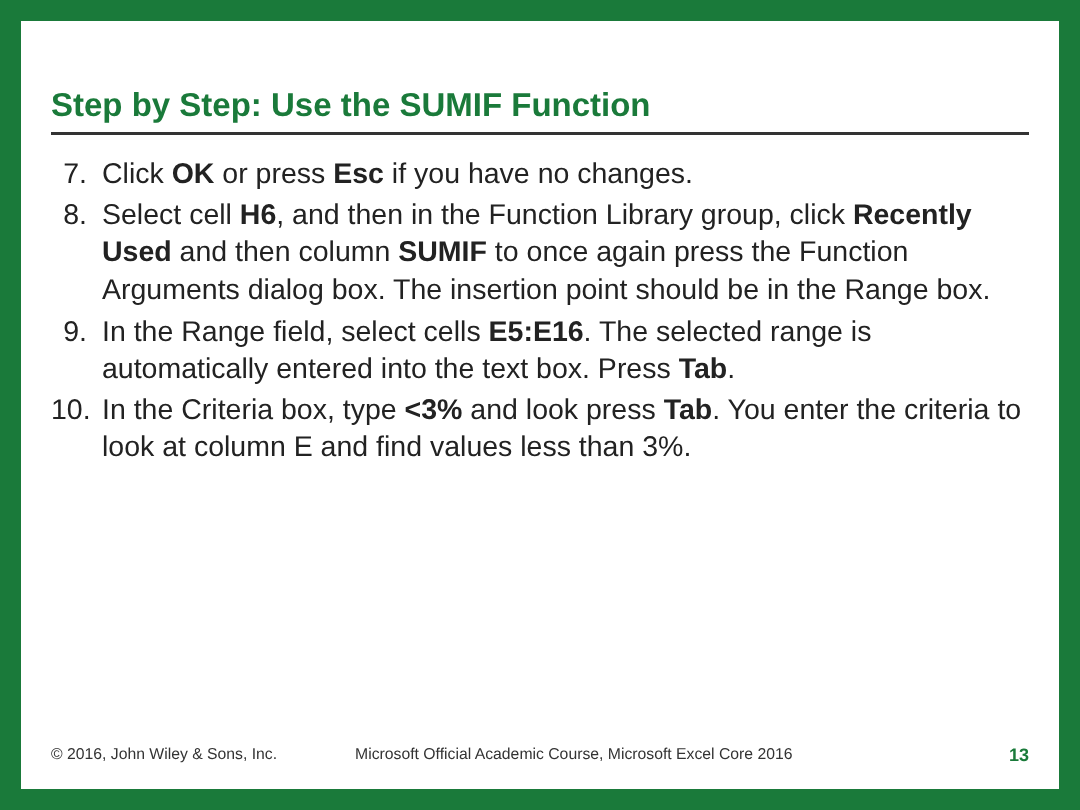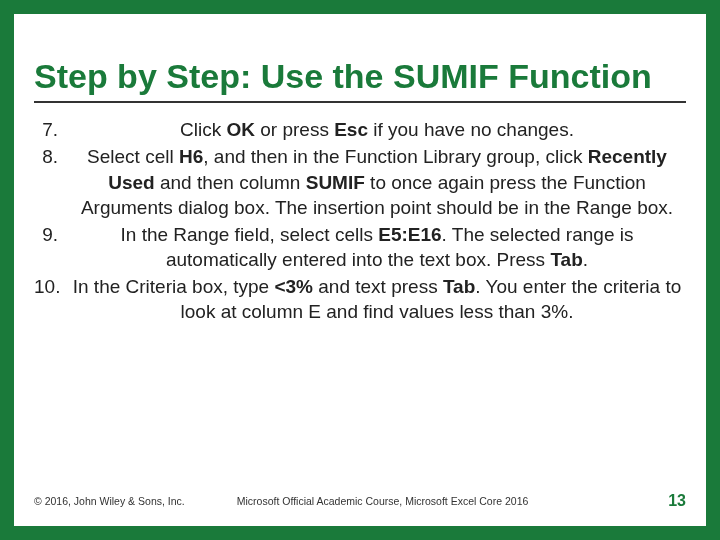--- a/index.html
+++ b/index.html
@@ -14,21 +14,21 @@
     position: absolute;
     left: 14px;
     top: 14px;
     right: 14px;
     bottom: 14px;
     background: #ffffff;
     padding: 44px 20px 0 20px;
   }
   .title {
     color: #1a7a3a;
-    font-size: 34px;
+    font-size: 22px;
     font-weight: 700;
     line-height: 1.1;
     margin-bottom: 6px;
   }
   .rule {
     border: none;
     border-top: 2px solid #333;
     margin-bottom: 14px;
   }
   .list {
@@ -40,36 +40,36 @@
   .list li {
     display: flex;
     margin-bottom: 2px;
   }
   .num {
     width: 34px;
     flex: 0 0 34px;
     text-align: right;
     padding-right: 10px;
   }
-  .txt { flex: 1; text-align: center; }
+  .txt { flex: 1; }
   .b { font-weight: 700; }
   .i { }
   .footer {
     position: absolute;
     left: 20px;
     right: 20px;
     bottom: 16px;
     display: flex;
     align-items: center;
     font-size: 10.5px;
     color: #333;
   }
   .copyright { flex: 0 0 auto; margin-right: 36px; }
   .course { flex: 1 1 auto; padding-left: 16px; }
-  .pagenum { flex: 0 0 auto; color: #1a7a3a; font-weight: 600; font-size: 16px; }
+  .pagenum { flex: 0 0 auto; color: #1a7a3a; font-weight: 600; font-size: 12px; }
 </style>
 </head>
 <body>
 
 <div class="slide">
   <div class="inner">
 
     <h1 class="title">Step by Step: Use the SUMIF Function</h1>
     <hr class="rule">
 
@@ -81,21 +81,21 @@
       <li>
         <span class="num">8.</span>
         <span class="txt"><span>Select cell </span><span class="b">H6</span><span>, and then in the Function Library group, click </span><span class="b">Recently Used</span><span> and then column </span><span class="b">SUMIF</span><span> to once again press the </span><span class="i">Function Arguments</span><span> dialog box. The insertion point should be in the Range box.</span></span>
       </li>
       <li>
         <span class="num">9.</span>
         <span class="txt"><span>In the Range field, select cells </span><span class="b">E5:E16</span><span>. The selected range is automatically entered into the text box. Press </span><span class="b">Tab</span><span>.</span></span>
       </li>
       <li>
         <span class="num">10.</span>
-        <span class="txt"><span>In the Criteria box, type </span><span class="b">&lt;3%</span><span> and text press </span><span class="b">Tab</span><span>. You enter the criteria to look at column E and find values less than 3%.</span></span>
+        <span class="txt"><span>In the Criteria box, type </span><span class="b">&lt;3%</span><span> and look press </span><span class="b">Tab</span><span>. You enter the criteria to look at column E and find values less than 3%.</span></span>
       </li>
     </ol>
 
     <div class="footer">
       <span class="copyright">© 2016, John Wiley &amp; Sons, Inc.</span>
       <span class="course">Microsoft Official Academic Course, Microsoft Excel Core 2016</span>
       <span class="pagenum">13</span>
     </div>
 
   </div>

